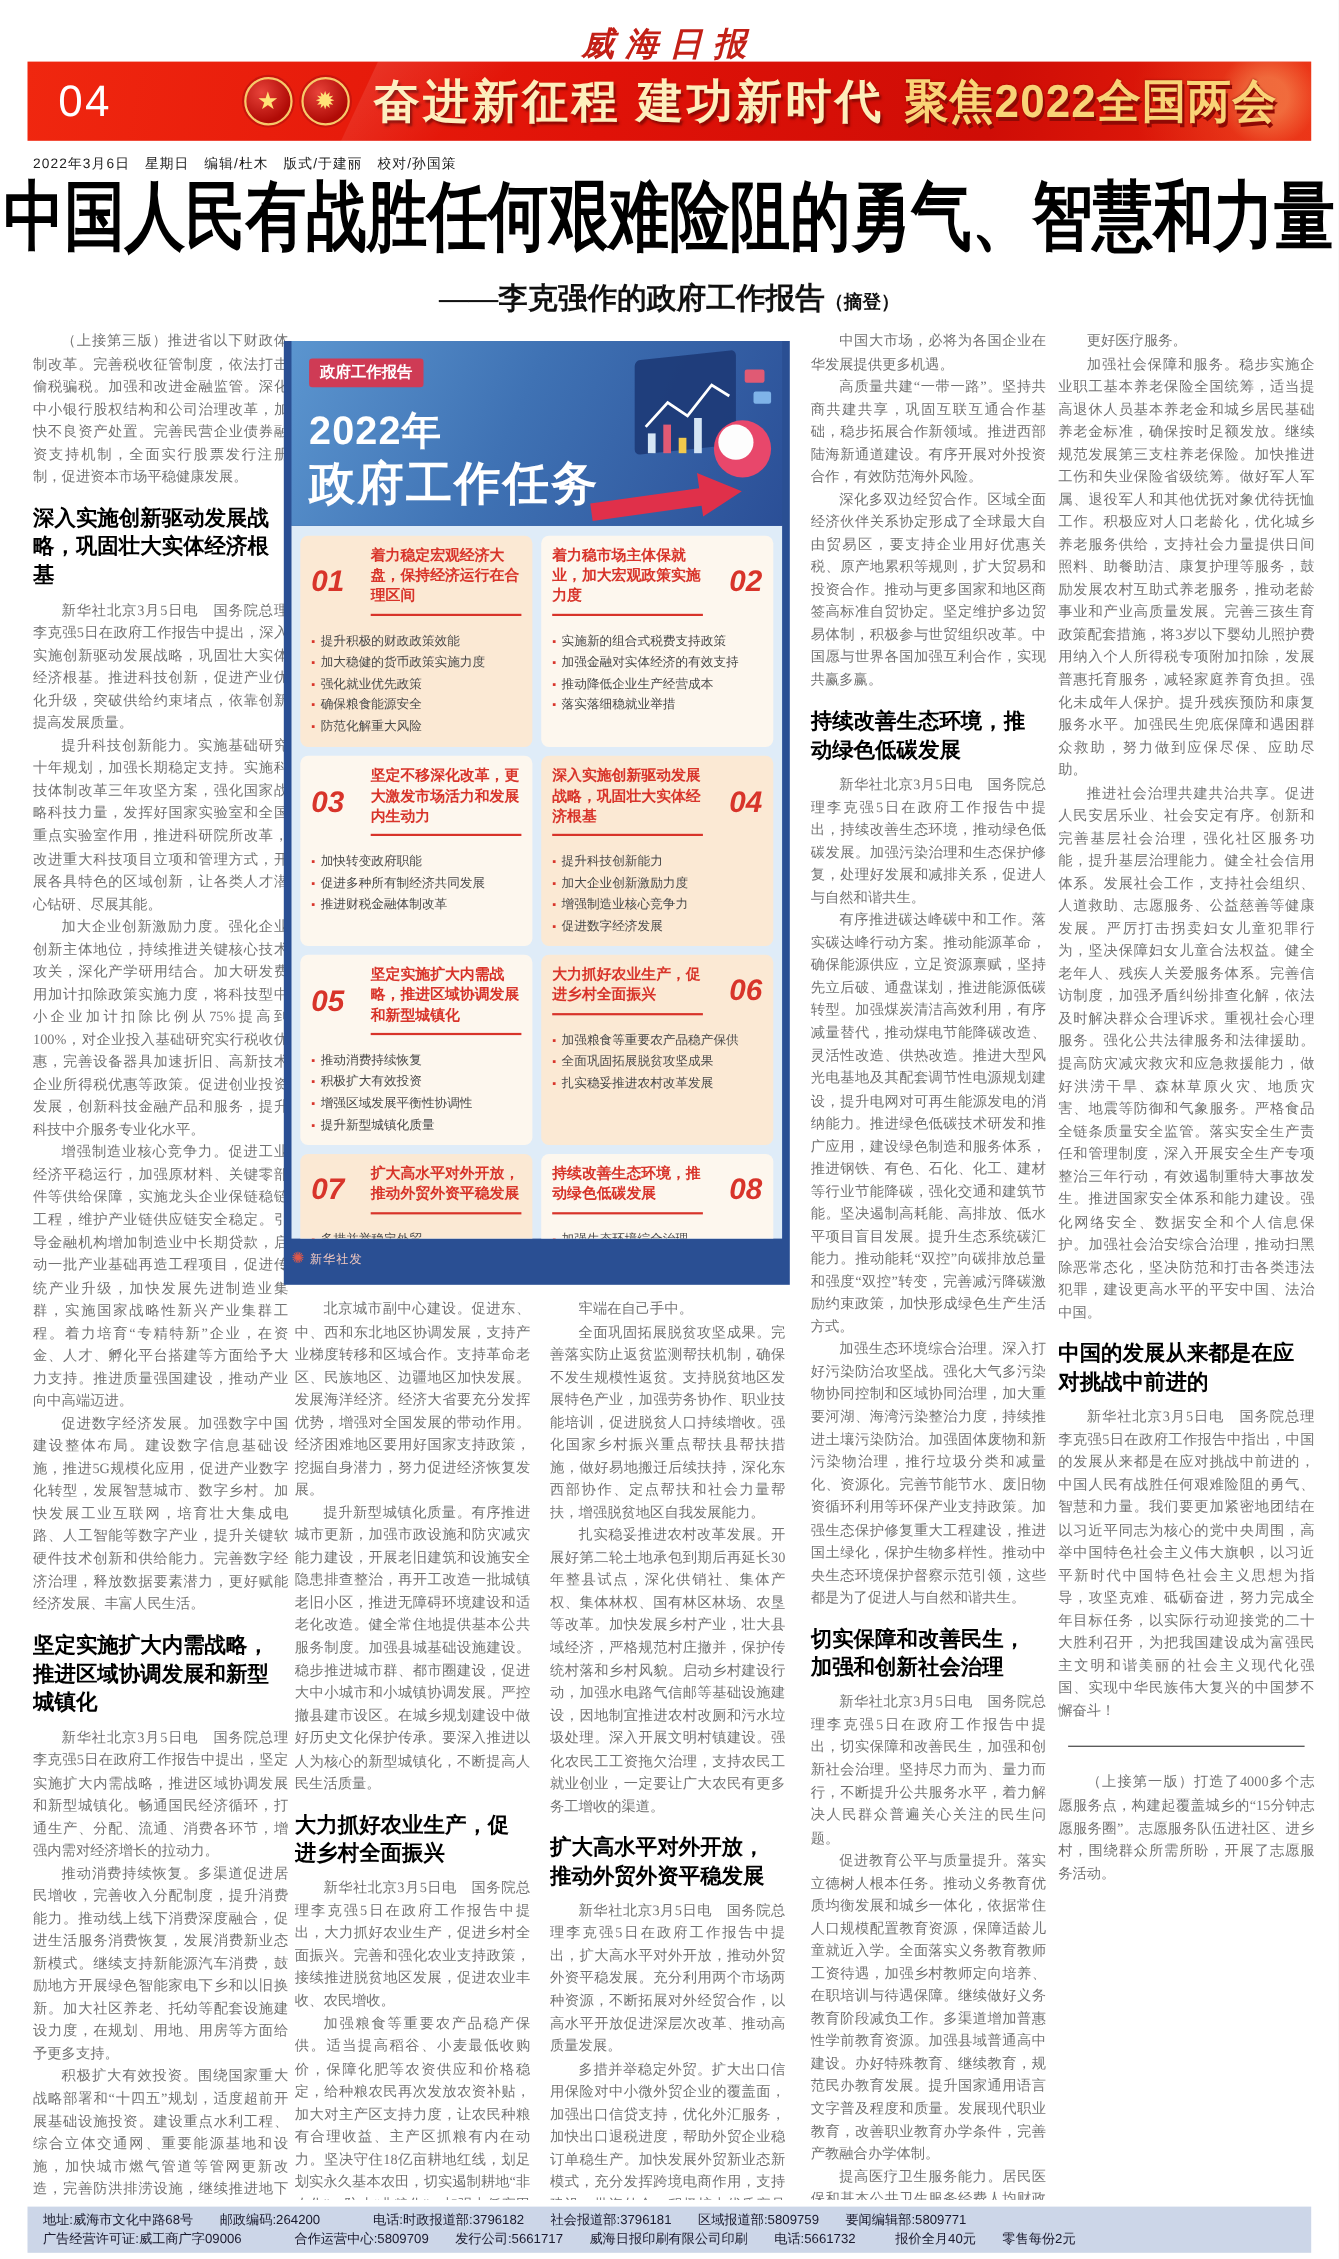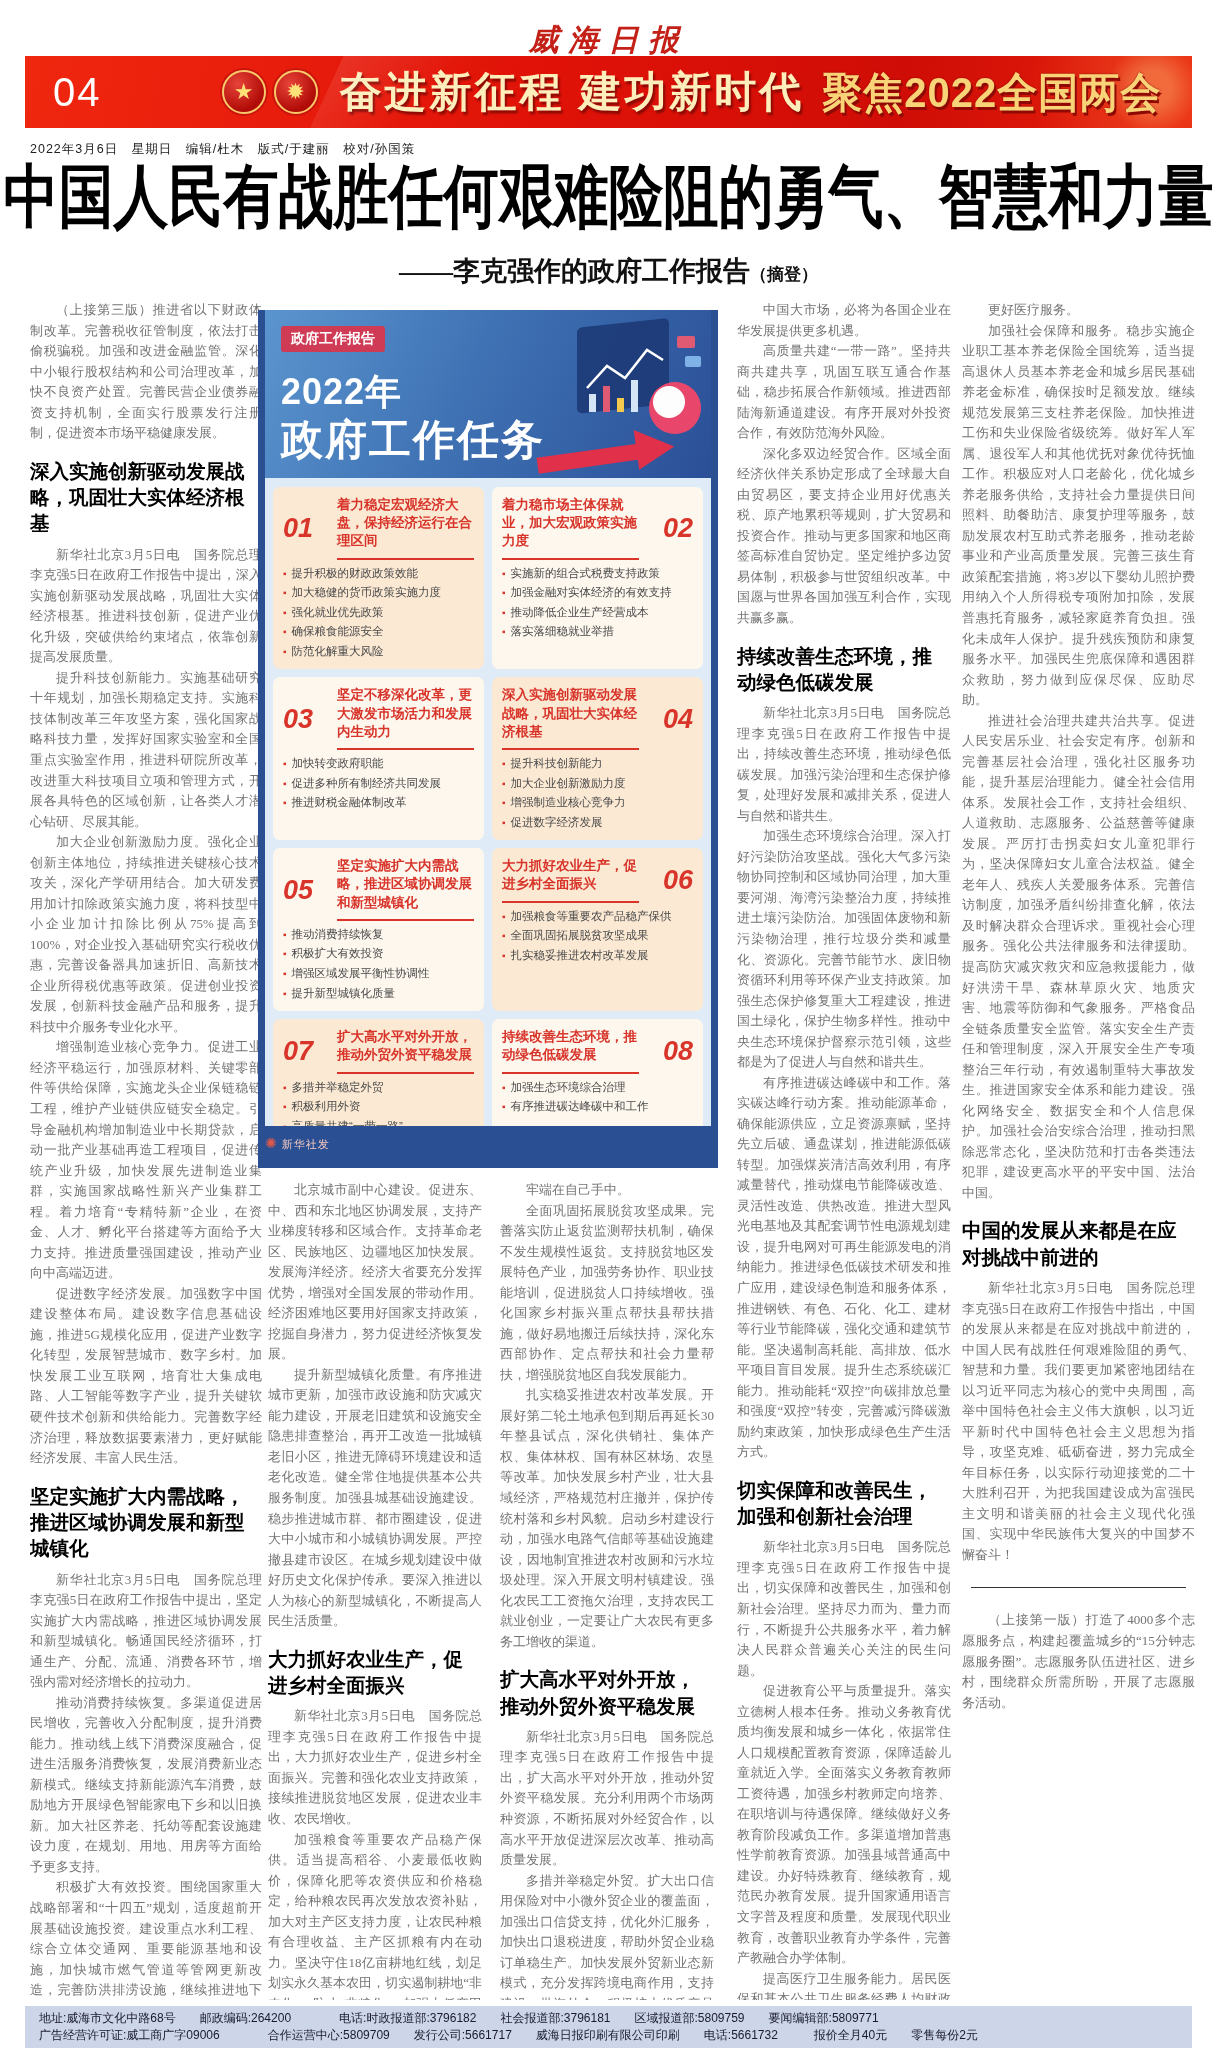--- a/index.html
+++ b/index.html
@@ -63,21 +63,21 @@
   .ig-body { background:#dfecf8; padding:9px 8px; height:648px; overflow:hidden; }
   .ig-grid { display:flex; flex-wrap:wrap; gap:8px; }
   .ig-card { width:calc(50% - 4px); border-radius:7px; padding:9px 10px 8px; }
   .tone-peach { background:#fbe9d4; }
   .tone-light { background:#fdf7ee; }
   .ig-card-head { display:flex; gap:24px; align-items:center; }
   .ig-num { font-family:"Liberation Sans", sans-serif; font-weight:bold; font-style:italic;
     font-size:27px; color:#d8342a; line-height:1; padding-top:2px; }
   .ig-card-title { font-family:"Liberation Sans", sans-serif; font-weight:bold; font-size:13.5px;
     color:#d8342a; line-height:1.35; border-bottom:2px solid #d8342a; padding-bottom:7px; flex:1; }
-  .ig-bullets { margin-top:4px; }
+  .ig-bullets { margin-top:14px; }
   .ig-bullets div { font-family:"Liberation Sans", sans-serif; font-size:11.5px; color:#4a4a4a;
     line-height:1.7; }
   .ig-bullets div:before { content:"▪"; color:#d8342a; margin-right:5px; font-size:10px; }
   .ig-footer { height:35px; display:flex; align-items:center; justify-content:flex-start; }
   .ig-credit { color:#f3c9c0; font-family:"Liberation Sans", sans-serif; font-size:11px; letter-spacing:1px; }
   .ig-credit .dot { color:#e0584a; font-size:14px; margin-right:4px; }
 
   
   .footer-box { position:absolute; left:25px; top:2006px; width:1167px; height:42px; background:#ccd6e8;
     font-family:"Liberation Sans", sans-serif; font-size:12px; color:#1a1a2e; padding:4px 14px; }
@@ -138,22 +138,22 @@
       <h3>扩大高水平对外开放，推动外贸外资平稳发展</h3>
       <p>新华社北京3月5日电　国务院总理李克强5日在政府工作报告中提出，扩大高水平对外开放，推动外贸外资平稳发展。充分利用两个市场两种资源，不断拓展对外经贸合作，以高水平开放促进深层次改革、推动高质量发展。</p>
       <p>多措并举稳定外贸。扩大出口信用保险对中小微外贸企业的覆盖面，加强出口信贷支持，优化外汇服务，加快出口退税进度，帮助外贸企业稳订单稳生产。加快发展外贸新业态新模式，充分发挥跨境电商作用，支持建设一批海外仓。积极扩大优质产品和服务进口。创新发展服务贸易、数字贸易，推进实施跨境服务贸易负面清单。深化通关便利化改革，加快国际物流体系建设，助力外贸降成本、提效率。</p>
     </div>
   <div class="col" style="left:737px; width:214px;">
       <p>中国大市场，必将为各国企业在华发展提供更多机遇。</p>
       <p>高质量共建“一带一路”。坚持共商共建共享，巩固互联互通合作基础，稳步拓展合作新领域。推进西部陆海新通道建设。有序开展对外投资合作，有效防范海外风险。</p>
       <p>深化多双边经贸合作。区域全面经济伙伴关系协定形成了全球最大自由贸易区，要支持企业用好优惠关税、原产地累积等规则，扩大贸易和投资合作。推动与更多国家和地区商签高标准自贸协定。坚定维护多边贸易体制，积极参与世贸组织改革。中国愿与世界各国加强互利合作，实现共赢多赢。</p>
       <h3>持续改善生态环境，推动绿色低碳发展</h3>
       <p>新华社北京3月5日电　国务院总理李克强5日在政府工作报告中提出，持续改善生态环境，推动绿色低碳发展。加强污染治理和生态保护修复，处理好发展和减排关系，促进人与自然和谐共生。</p>
+      <p>有序推进碳达峰碳中和工作。落实碳达峰行动方案。推动能源革命，确保能源供应，立足资源禀赋，坚持先立后破、通盘谋划，推进能源低碳转型。加强煤炭清洁高效利用，有序减量替代，推动煤电节能降碳改造、灵活性改造、供热改造。推进大型风光电基地及其配套调节性电源规划建设，提升电网对可再生能源发电的消纳能力。推进绿色低碳技术研发和推广应用，建设绿色制造和服务体系，推进钢铁、有色、石化、化工、建材等行业节能降碳，强化交通和建筑节能。坚决遏制高耗能、高排放、低水平项目盲目发展。提升生态系统碳汇能力。推动能耗“双控”向碳排放总量和强度“双控”转变，完善减污降碳激励约束政策，加快形成绿色生产生活方式。</p>
       <p>加强生态环境综合治理。深入打好污染防治攻坚战。强化大气多污染物协同控制和区域协同治理，加大重要河湖、海湾污染整治力度，持续推进土壤污染防治。加强固体废物和新污染物治理，推行垃圾分类和减量化、资源化。完善节能节水、废旧物资循环利用等环保产业支持政策。加强生态保护修复重大工程建设，推进国土绿化，保护生物多样性。推动中央生态环境保护督察示范引领，这些都是为了促进人与自然和谐共生。</p>
-      <p>有序推进碳达峰碳中和工作。落实碳达峰行动方案。推动能源革命，确保能源供应，立足资源禀赋，坚持先立后破、通盘谋划，推进能源低碳转型。加强煤炭清洁高效利用，有序减量替代，推动煤电节能降碳改造、灵活性改造、供热改造。推进大型风光电基地及其配套调节性电源规划建设，提升电网对可再生能源发电的消纳能力。推进绿色低碳技术研发和推广应用，建设绿色制造和服务体系，推进钢铁、有色、石化、化工、建材等行业节能降碳，强化交通和建筑节能。坚决遏制高耗能、高排放、低水平项目盲目发展。提升生态系统碳汇能力。推动能耗“双控”向碳排放总量和强度“双控”转变，完善减污降碳激励约束政策，加快形成绿色生产生活方式。</p>
       <h3>切实保障和改善民生，加强和创新社会治理</h3>
       <p>新华社北京3月5日电　国务院总理李克强5日在政府工作报告中提出，切实保障和改善民生，加强和创新社会治理。坚持尽力而为、量力而行，不断提升公共服务水平，着力解决人民群众普遍关心关注的民生问题。</p>
       <p>促进教育公平与质量提升。落实立德树人根本任务。推动义务教育优质均衡发展和城乡一体化，依据常住人口规模配置教育资源，保障适龄儿童就近入学。全面落实义务教育教师工资待遇，加强乡村教师定向培养、在职培训与待遇保障。继续做好义务教育阶段减负工作。多渠道增加普惠性学前教育资源。加强县域普通高中建设。办好特殊教育、继续教育，规范民办教育发展。提升国家通用语言文字普及程度和质量。发展现代职业教育，改善职业教育办学条件，完善产教融合办学体制。</p>
       <p>提高医疗卫生服务能力。居民医保和基本公共卫生服务经费人均财政补助标准分别再提高30元和5元。推动基本医保省级统筹。推进药品和高值医用耗材集中带量采购，确保生产供应。强化药品疫苗质量安全监管。深化医疗卫生体制改革，着力解决群众看病就医问题，使群众就近得到</p>
     </div>
   <div class="col" style="left:962px; width:233px;">
       <p>更好医疗服务。</p>
       <p>加强社会保障和服务。稳步实施企业职工基本养老保险全国统筹，适当提高退休人员基本养老金和城乡居民基础养老金标准，确保按时足额发放。继续规范发展第三支柱养老保险。加快推进工伤和失业保险省级统筹。做好军人军属、退役军人和其他优抚对象优待抚恤工作。积极应对人口老龄化，优化城乡养老服务供给，支持社会力量提供日间照料、助餐助洁、康复护理等服务，鼓励发展农村互助式养老服务，推动老龄事业和产业高质量发展。完善三孩生育政策配套措施，将3岁以下婴幼儿照护费用纳入个人所得税专项附加扣除，发展普惠托育服务，减轻家庭养育负担。强化未成年人保护。提升残疾预防和康复服务水平。加强民生兜底保障和遇困群众救助，努力做到应保尽保、应助尽助。</p>
       <p>推进社会治理共建共治共享。促进人民安居乐业、社会安定有序。创新和完善基层社会治理，强化社区服务功能，提升基层治理能力。健全社会信用体系。发展社会工作，支持社会组织、人道救助、志愿服务、公益慈善等健康发展。严厉打击拐卖妇女儿童犯罪行为，坚决保障妇女儿童合法权益。健全老年人、残疾人关爱服务体系。完善信访制度，加强矛盾纠纷排查化解，依法及时解决群众合理诉求。重视社会心理服务。强化公共法律服务和法律援助。提高防灾减灾救灾和应急救援能力，做好洪涝干旱、森林草原火灾、地质灾害、地震等防御和气象服务。严格食品全链条质量安全监管。落实安全生产责任和管理制度，深入开展安全生产专项整治三年行动，有效遏制重特大事故发生。推进国家安全体系和能力建设。强化网络安全、数据安全和个人信息保护。加强社会治安综合治理，推动扫黑除恶常态化，坚决防范和打击各类违法犯罪，建设更高水平的平安中国、法治中国。</p>
       <h3>中国的发展从来都是在应对挑战中前进的</h3>

